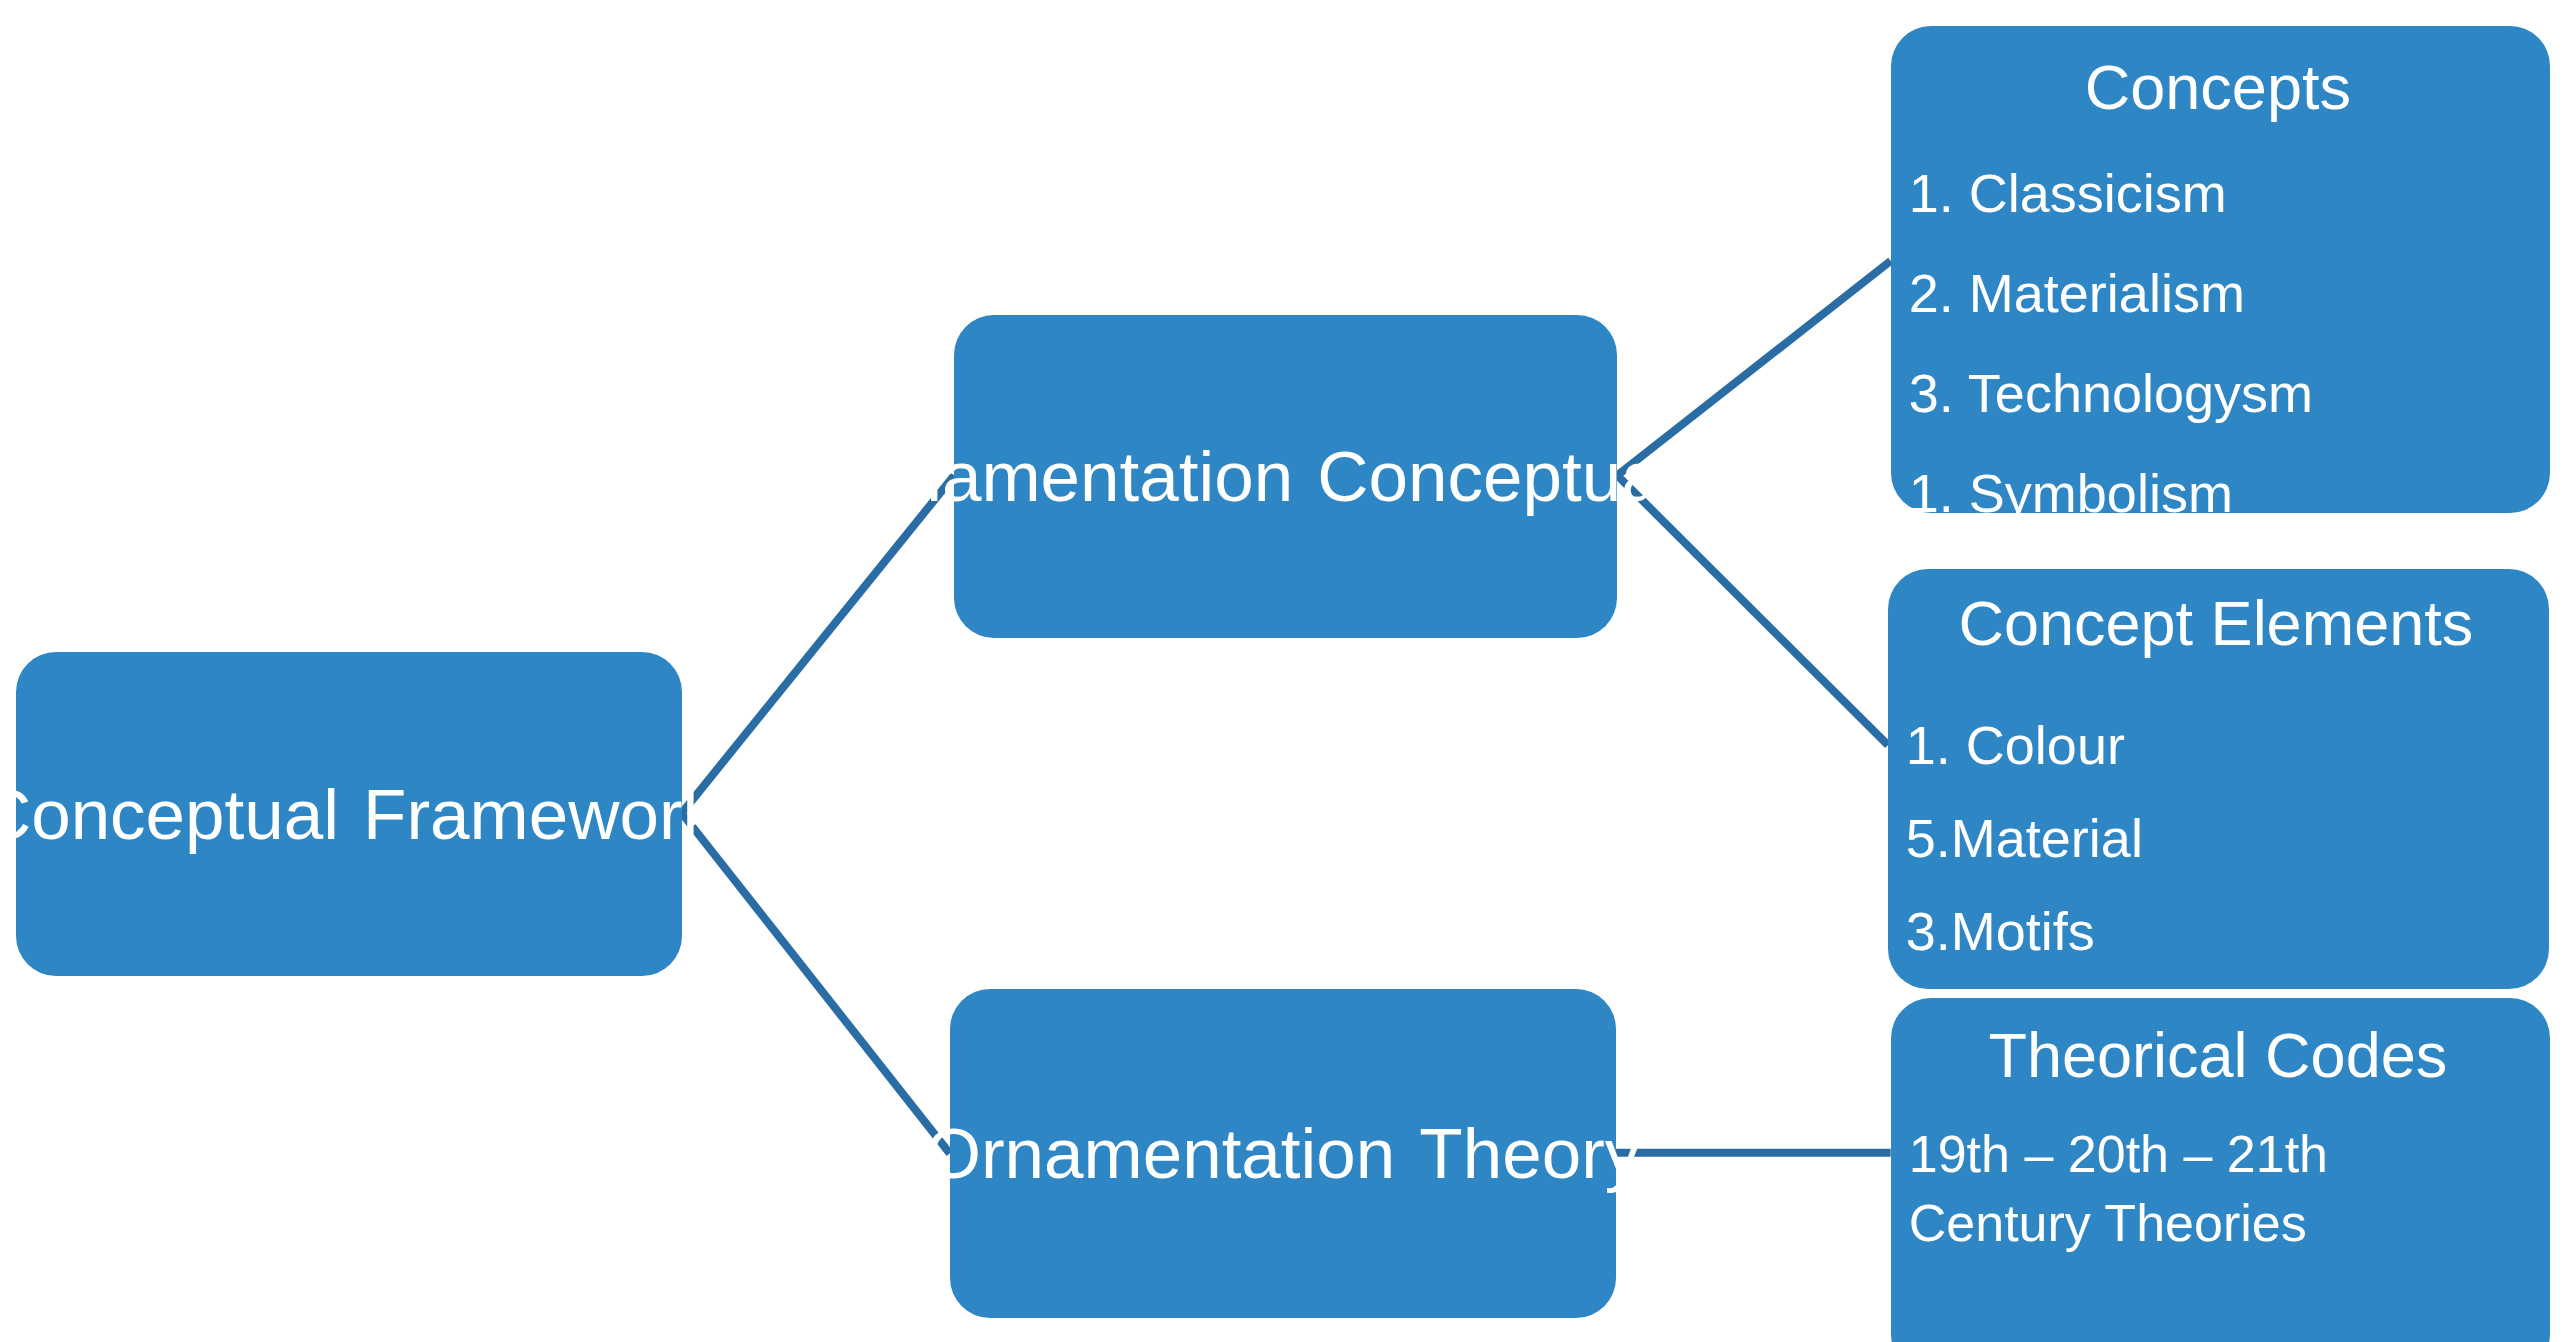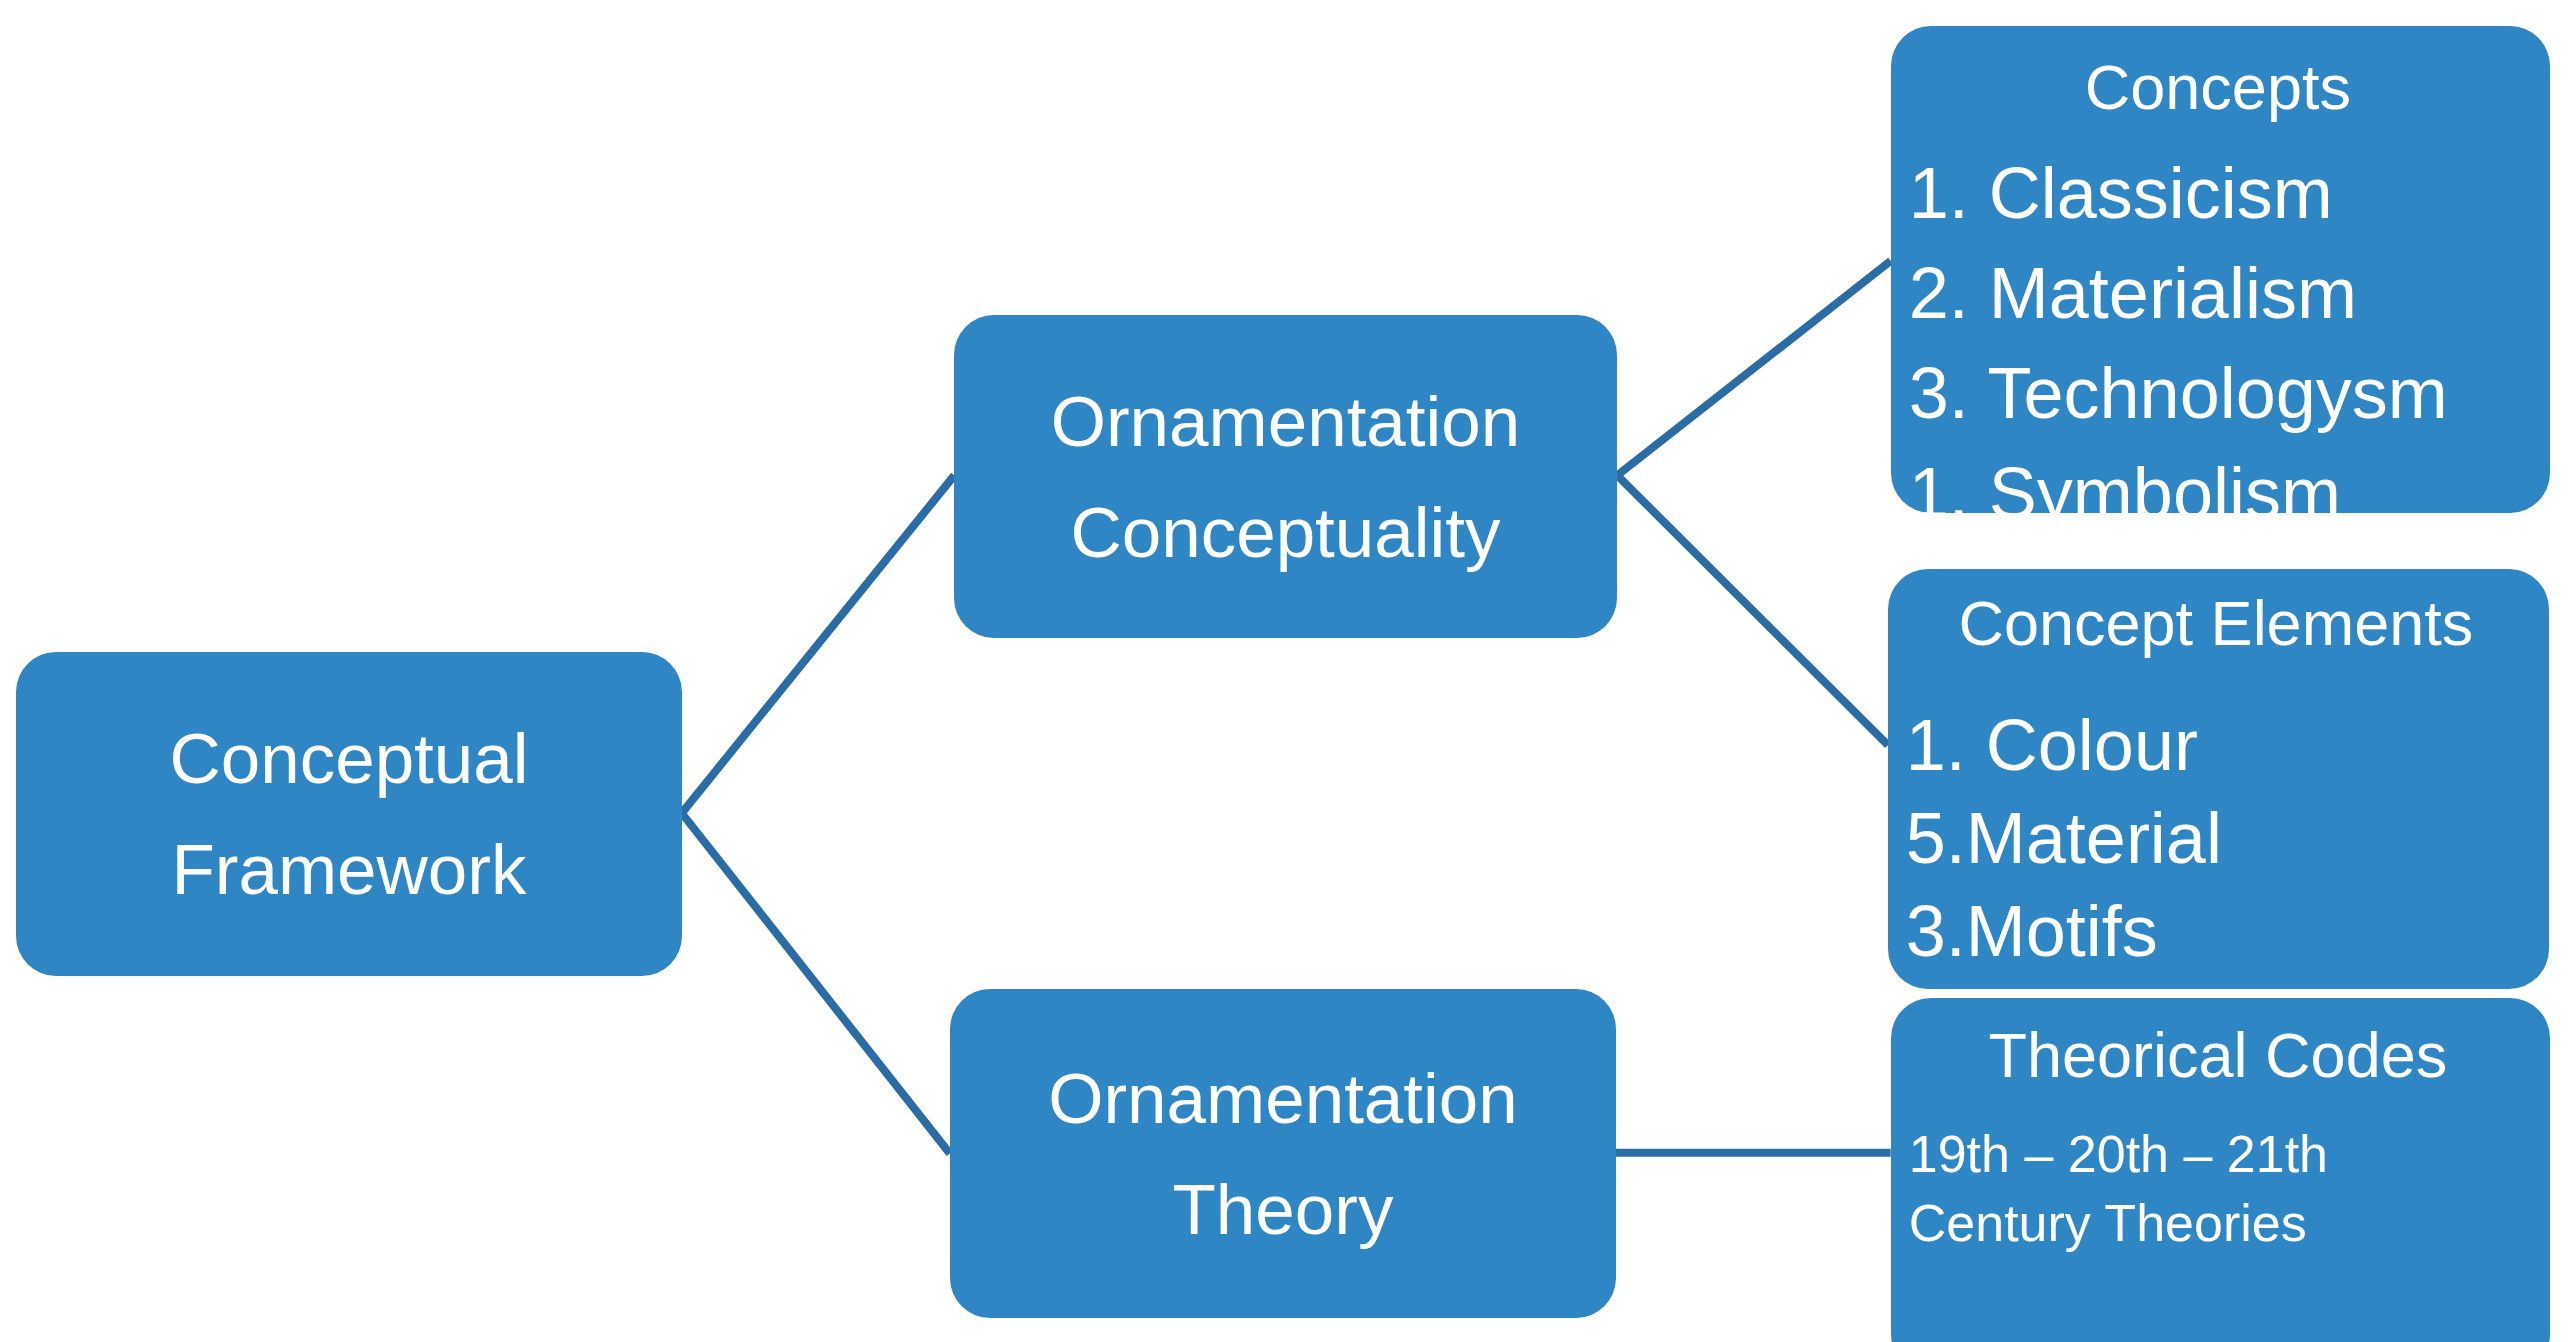--- a/index.html
+++ b/index.html
@@ -27,21 +27,20 @@
   .node {
     position: absolute;
     background: var(--box-fill, #2e86c4);
     border-radius: 40px;
     box-sizing: border-box;
   }
 
   
   .node--center {
     display: flex;
-    flex-direction: column;
     align-items: center;
     justify-content: center;
     text-align: center;
     gap: 24px;
   }
   .node--center .label-line {
     font-size: 71px;
     line-height: 87px;
     white-space: nowrap;
   }
@@ -51,21 +50,21 @@
   .list-title {
     font-size: 63px;
     line-height: 1.15;
     text-align: center;
     white-space: nowrap;
   }
   .list-items {
     list-style: none;
     margin: 0;
     padding: 0 0 0 7.1px;
-    font-size: 72px;
+    font-size: 54px;
   }
   .list-items li { white-space: nowrap; }
 
   .node--concepts { left: 1891px; top: 18px;  width: 659px; height: 487px; padding-top: 25px; }
   .node--concepts .list-items { margin-top: 19.7px; }
   .node--concepts .list-items li { line-height: 100px; }
 
   .node--elements { left: 1888px; top: 561px; width: 661px; height: 420px; padding-top: 18px; }
   .node--elements .list-items { margin-top: 40px; }
   .node--elements .list-items li { line-height: 93px; }

